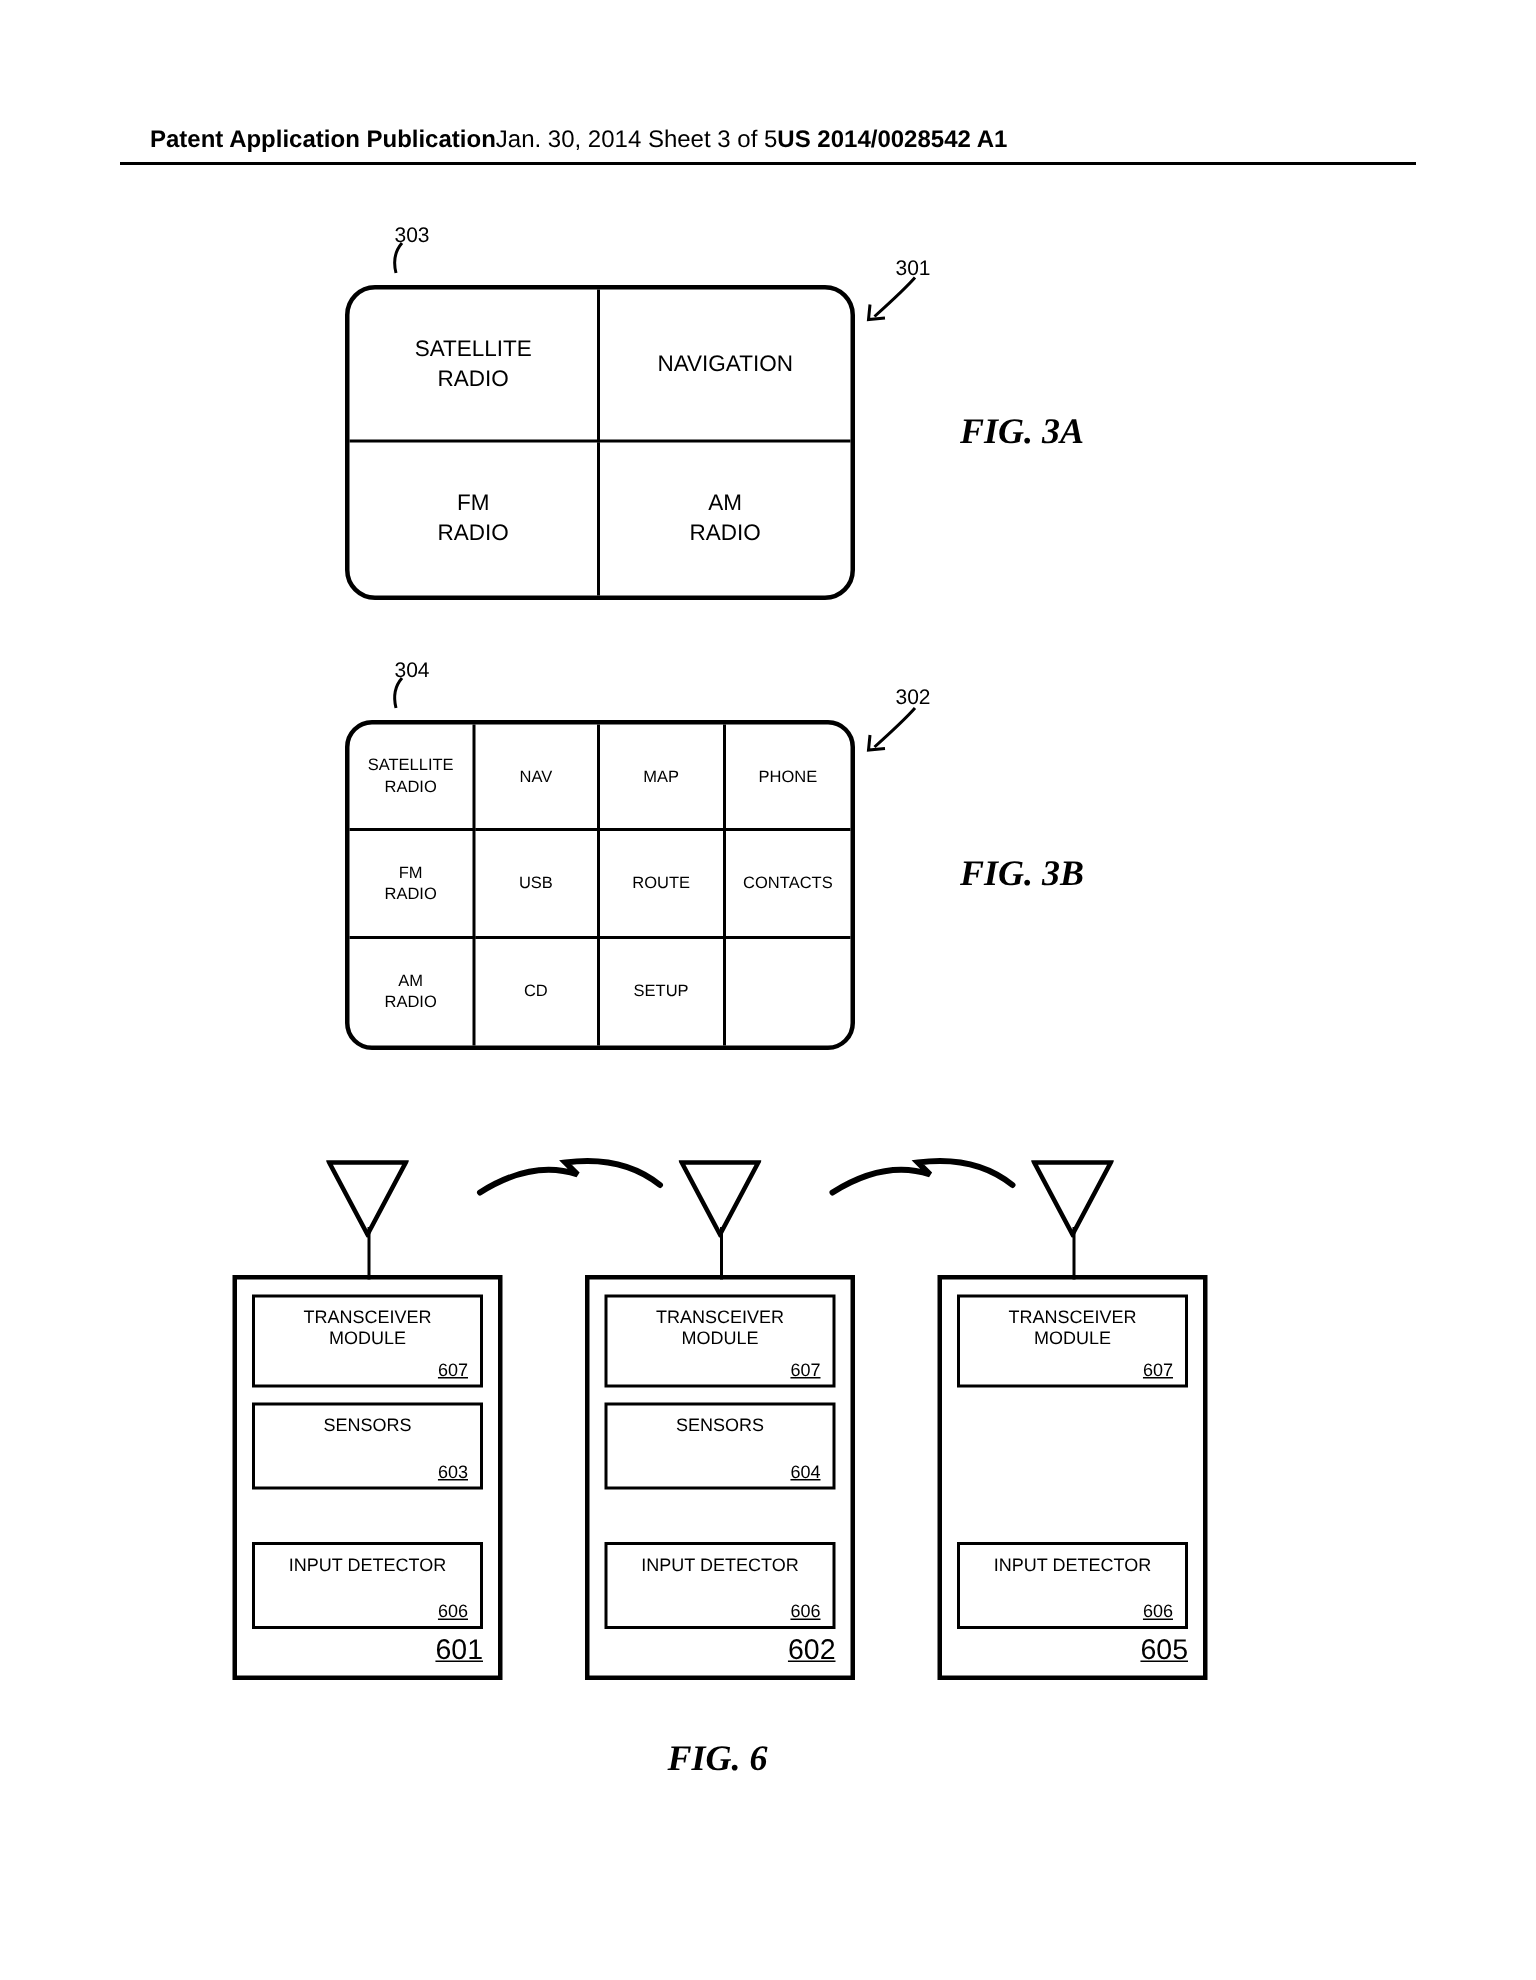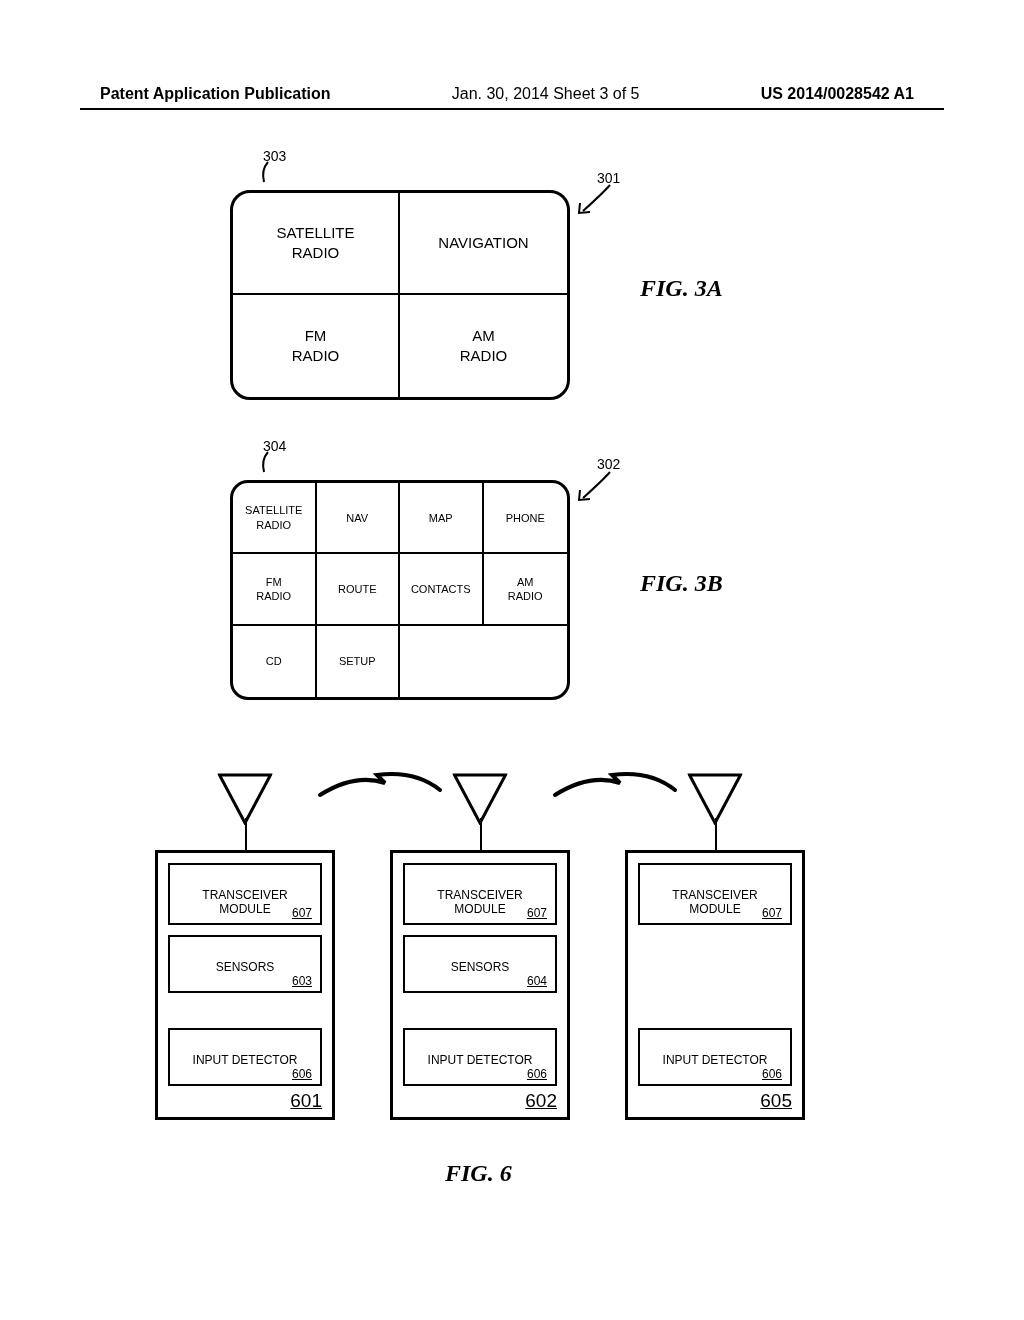--- a/index.html
+++ b/index.html
@@ -5,21 +5,21 @@
     * { box-sizing: border-box; margin: 0; padding: 0; }
     body {
       width: 1024px;
       height: 1320px;
       background: #fff;
       font-family: Arial, Helvetica, sans-serif;
       position: relative;
     }
     .header {
       display: flex;
-      justify-content: space-between;
+      justify-content: flex-start;
       padding: 85px 110px 0 100px;
       font-size: 16px;
     }
     .header-left { font-weight: bold; }
     .header-center { }
     .header-right { font-weight: bold; }
     .hr-line {
       border: none;
       border-top: 2px solid #000;
       margin: 5px 80px 0 80px;
@@ -109,21 +109,21 @@
       position: absolute;
       left: 50%; top: -80px;
       transform: translateX(-50%);
     }
     .module {
       position: absolute;
       border: 2px solid #000;
       left: 10px; right: 10px;
       text-align: center;
       font-size: 12px;
-      padding-top: 23px;
+      padding-top: 6px;
     }
     .module .num {
       position: absolute;
       right: 8px; bottom: 3px;
       font-size: 12px;
       text-decoration: underline;
     }
     .device-num {
       position: absolute;
       right: 10px; bottom: 5px;
@@ -179,20 +179,21 @@
   <div class="fig-label" style="left:640px; top:570px;">FIG.  3B</div>
 
   <div class="screen-b">
     <div class="cell">SATELLITE
 RADIO</div>
     <div class="cell">NAV</div>
     <div class="cell">MAP</div>
     <div class="cell">PHONE</div>
     <div class="cell">FM
 RADIO</div>
+    <div class="cell">USB</div>
     <div class="cell">ROUTE</div>
     <div class="cell">CONTACTS</div>
     <div class="cell">AM
 RADIO</div>
     <div class="cell">CD</div>
     <div class="cell">SETUP</div>
   </div>
 
   <div class="fig6-area">
 

